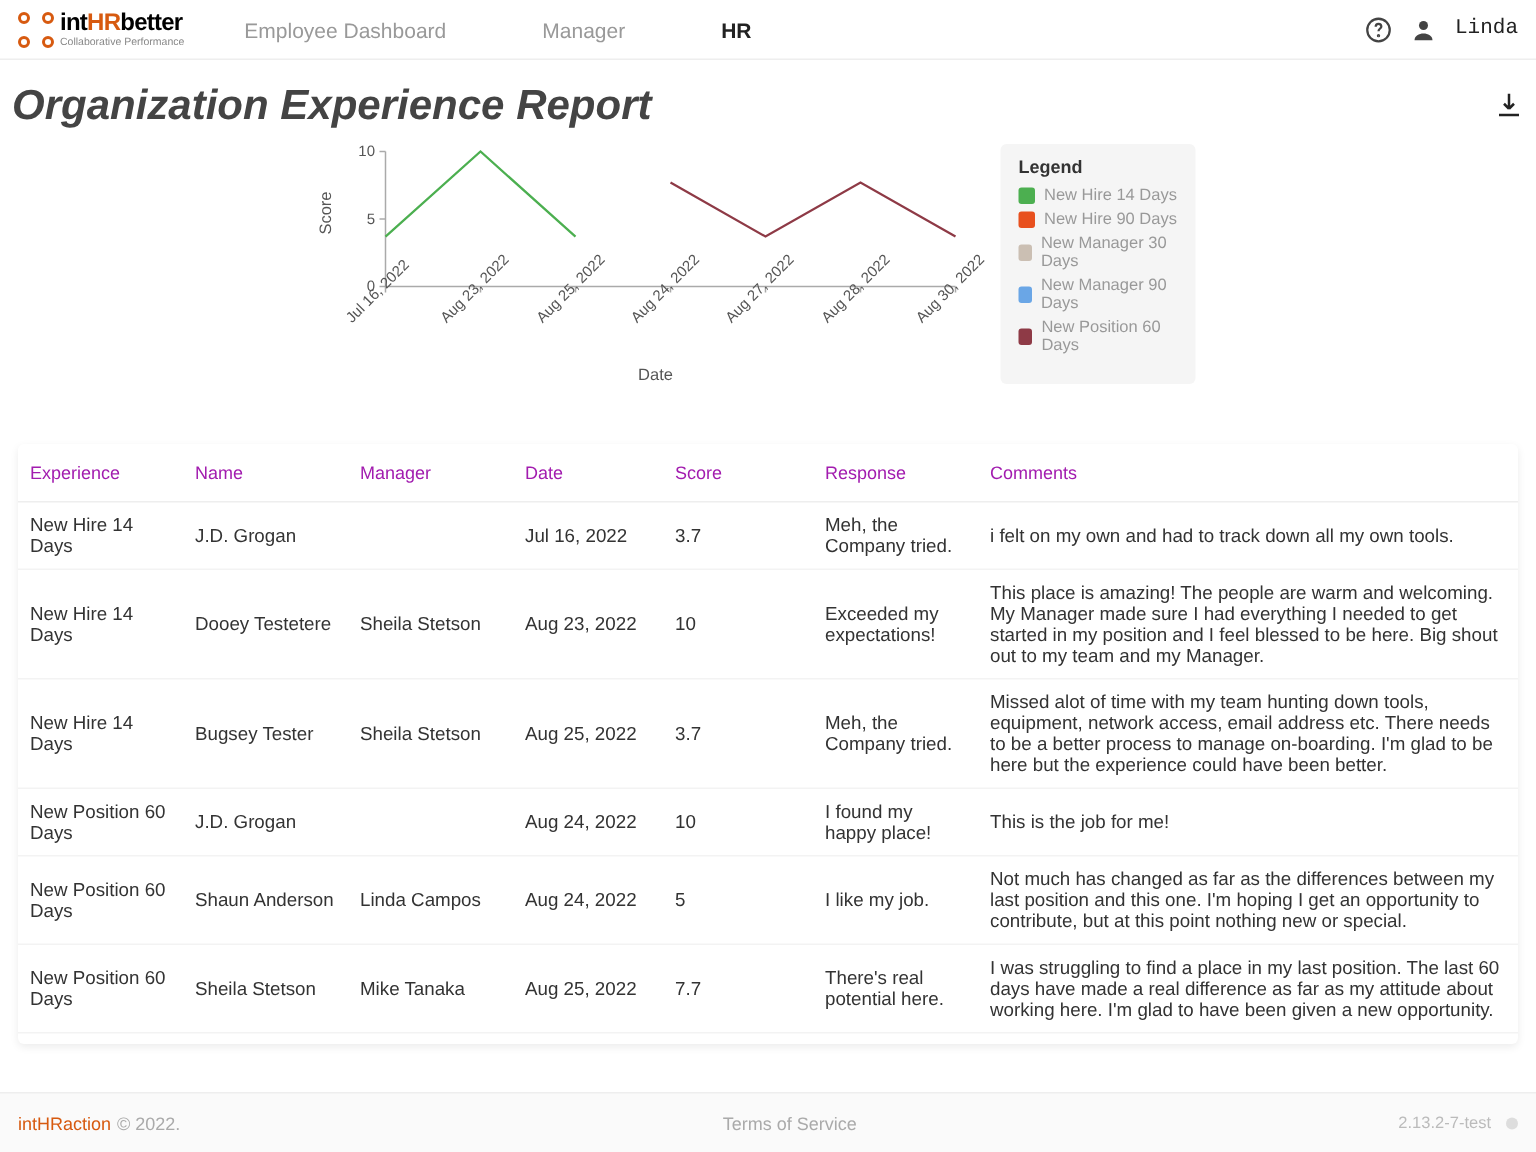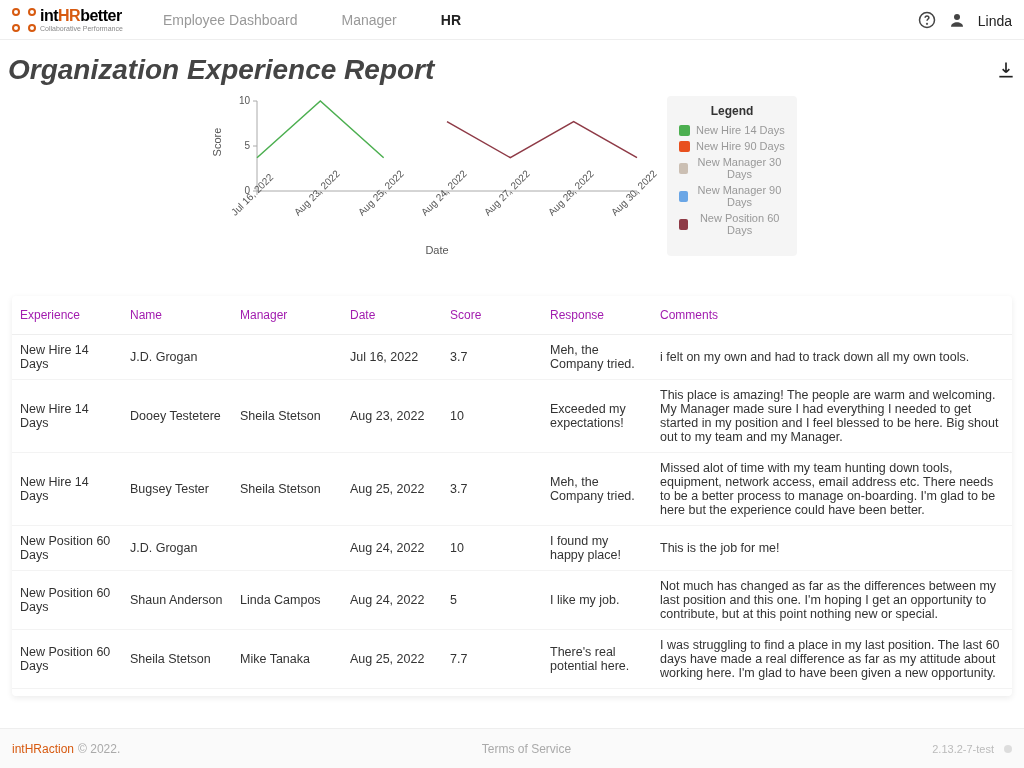--- a/index.html
+++ b/index.html
@@ -4,40 +4,40 @@
 <style>
   * { box-sizing: border-box; margin: 0; padding: 0; }
   body { font-family: -apple-system, Helvetica, Arial, sans-serif; background: #fff; color: #333; width: 1024px; height: 768px; overflow: hidden; position: relative; }
   .topbar { display: flex; align-items: center; height: 40px; padding: 0 12px; border-bottom: 1px solid #eee; }
   .logo { display: flex; align-items: center; margin-right: 20px; color: #000; font-weight: 700; }
   .logo-icon { position: relative; width: 24px; height: 24px; margin-right: 4px; }
   .logo-dot { position: absolute; width: 8px; height: 8px; border: 2px solid #d75a10; border-radius: 50%; }
   .logo-text { font-size: 16px; letter-spacing: -0.5px; }
   .logo-text .orange { color: #d75a10; }
   .logo-sub { font-size: 7px; color: #888; letter-spacing: 0; font-weight: 400; }
-  .navitems { display: flex; gap: 44px; margin-left: 20px; }
+  .navitems { display: flex; gap: 64px; margin-left: 20px; }
   .navitem { font-size: 14px; color: #999; cursor: pointer; }
   .navitem.active { color: #222; font-weight: 600; }
   .spacer { flex: 1; }
-  .userbox { display: flex; align-items: flex-end; gap: 12px; }
+  .userbox { display: flex; align-items: flex-start; gap: 12px; font-family: Liberation Mono, monospace; }
   .help-icon, .user-icon { width: 18px; height: 18px; }
   .username { font-size: 14px; color: #222; }
   .titlebar { display: flex; align-items: center; padding: 14px 8px 10px 8px; font-style: italic; }
   .page-title { font-size: 28px; font-weight: 700; color: #444; }
   .dl-icon { width: 20px; height: 20px; cursor: pointer; }
 
   .chart-zone { display: flex; justify-content: center; }
   .chart-box { display: flex; gap: 20px; }
   .chart-wrap { position: relative; }
   .chart-ylabel { position: absolute; left: -24px; top: 40px; transform: rotate(-90deg); font-size: 11px; color: #555; }
   .chart-xlabel { text-align: center; font-size: 11px; color: #555; margin-top: 38px; }
   .chart-svg { display: block; }
   .xticks { position: relative; height: 0; }
   .xtick { position: absolute; top: 4px; font-size: 10px; color: #555; transform: rotate(-45deg); transform-origin: left top; white-space: nowrap; }
-  .legend { background: #f5f5f5; border-radius: 4px; padding: 8px 12px; width: 130px; font-size: 11px; text-align: center; }
+  .legend { background: #f5f5f5; border-radius: 4px; padding: 8px 12px; width: 130px; font-size: 11px; }
   .legend-title { font-weight: 700; color: #333; margin-bottom: 6px; font-size: 12px;}
   .legend-row { display: flex; align-items: center; gap: 6px; margin: 4px 0; color: #999; cursor: pointer;}
   .legend-swatch { width: 11px; height: 11px; border-radius: 2px; }
 
   .table-card { margin: 40px 12px 0 12px; background: #fff; border-radius: 4px; box-shadow: 0 2px 6px rgba(0,0,0,0.08); overflow: hidden; height: 400px; }
   .table-scroll { height: 100%; overflow: hidden; }
   table { width: 100%; border-collapse: collapse; table-layout: fixed; }
   th { text-align: left; font-size: 12px; font-weight: 400; color: #a21caf; padding: 12px 8px; border-bottom: 1px solid #eee; }
   td { font-size: 12.5px; color: #333; padding: 8px 8px; border-bottom: 1px solid #f3f3f3; vertical-align: middle; }
   .col-exp { width: 11%; }

